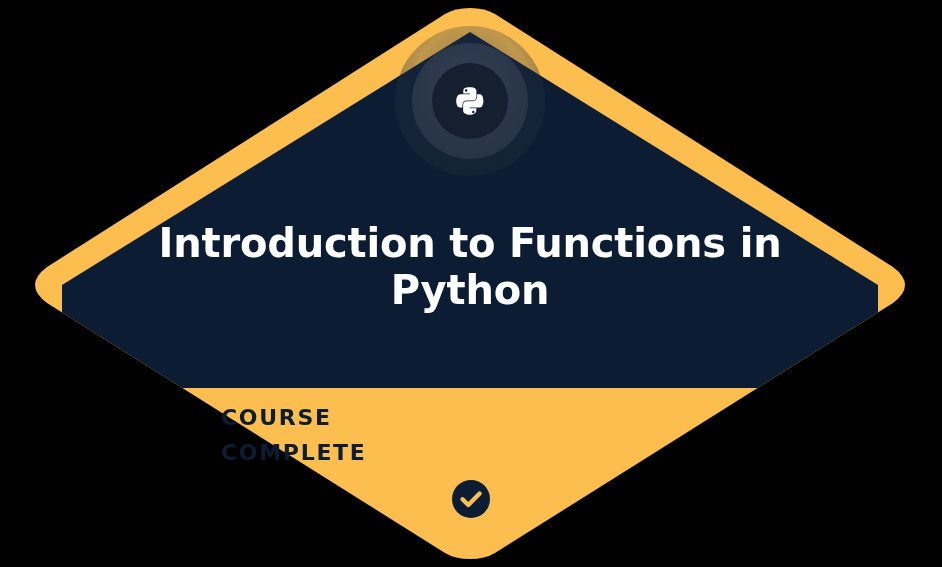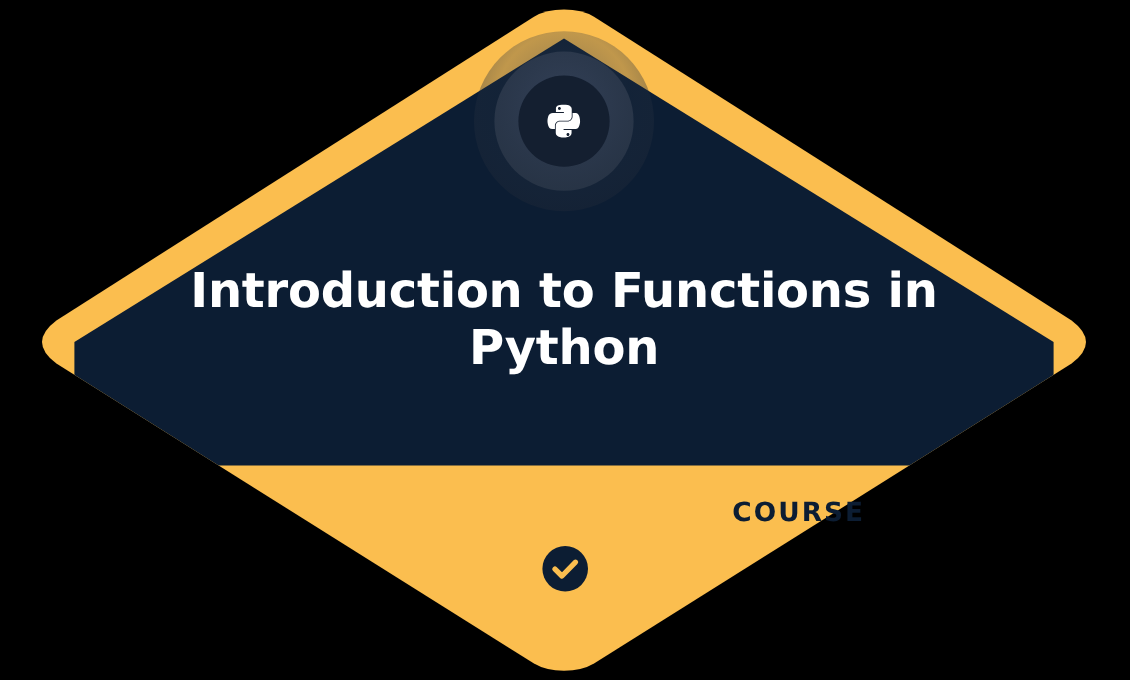--- a/index.html
+++ b/index.html
@@ -39,23 +39,23 @@
     font-size: 40px;
     font-weight: bold;
     line-height: 47px;
     letter-spacing: -0.2px;
     margin: 0;
     white-space: pre-line;
   }
   .badge-footer {
     position: absolute;
     left: 221px;
-    top: 410px;
+    top: 400px;
     width: 500px;
-    text-align: right;
+    text-align: left;
   }
   .footer-line {
     color: #0C1D33;
     font-family: "DejaVu Sans", sans-serif;
     font-size: 22px;
     font-weight: bold;
     letter-spacing: 1.7px;
     line-height: 35px;
     display: block;
   }
@@ -119,20 +119,21 @@
         <path d="M505 112c-33 0-64 3-92 8-81 14-96 44-96 99v72h193v24H245c-55 0-104 33-119 97-17 73-18 118 0 194 14 57 46 97 101 97h66v-86c0-63 54-118 119-118h192c53 0 95-43 95-96V219c0-51-43-90-95-99-33-5-67-8-99-8zm-104 59c20 0 36 16 36 37 0 20-16 36-36 36-20 0-36-16-36-36 0-21 16-37 36-37z"></path>
         <path d="M719 315v84c0 66-56 121-119 121H408c-52 0-95 45-95 96v181c0 52 45 82 95 97 60 18 118 21 192 0 48-14 95-42 95-97v-72H502v-24h288c56 0 77-39 96-97 20-60 19-117 0-194-14-56-40-97-96-97h-71zM608 795c20 0 36 16 36 36 0 21-16 37-36 37-20 0-36-16-36-37 0-20 16-36 36-36z"></path>
       </g>
     </g>
   </svg>
 
   <div class="badge-title"><span>Introduction to Functions in</span> <span>Python</span></div>
 
   <div class="badge-footer">
     <span class="footer-line">COURSE</span>
+    <span class="footer-line">COMPLETE</span>
     <div class="check-wrap">
       <svg width="40" height="40" viewBox="0 0 40 40">
         <circle cx="20" cy="20" r="19" fill="#0C1D33"></circle>
         <path d="M11.5 20.3 L17.3 26 L28.6 14.5" fill="none" stroke="#FBBE4F" stroke-width="4.4" stroke-linecap="round" stroke-linejoin="round"></path>
       </svg>
     </div>
   </div>
 
 </div>
 

